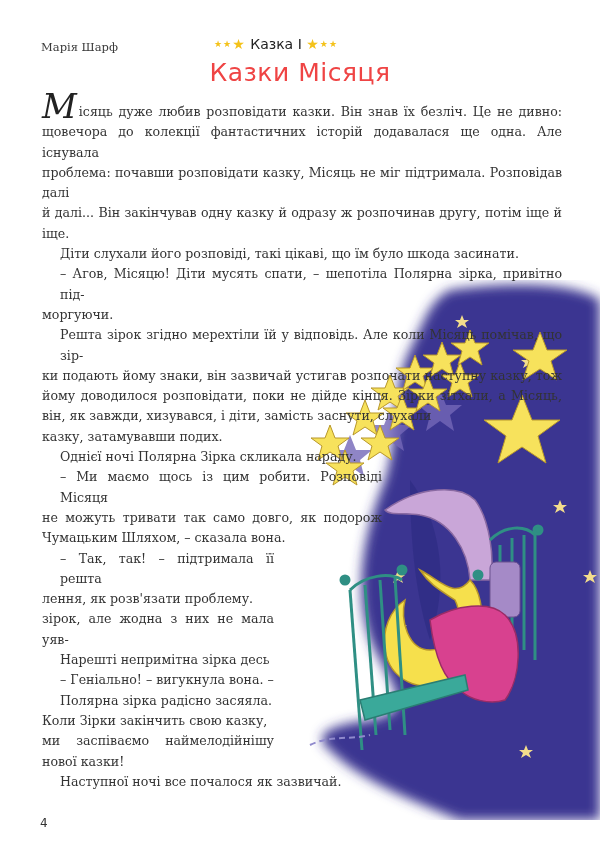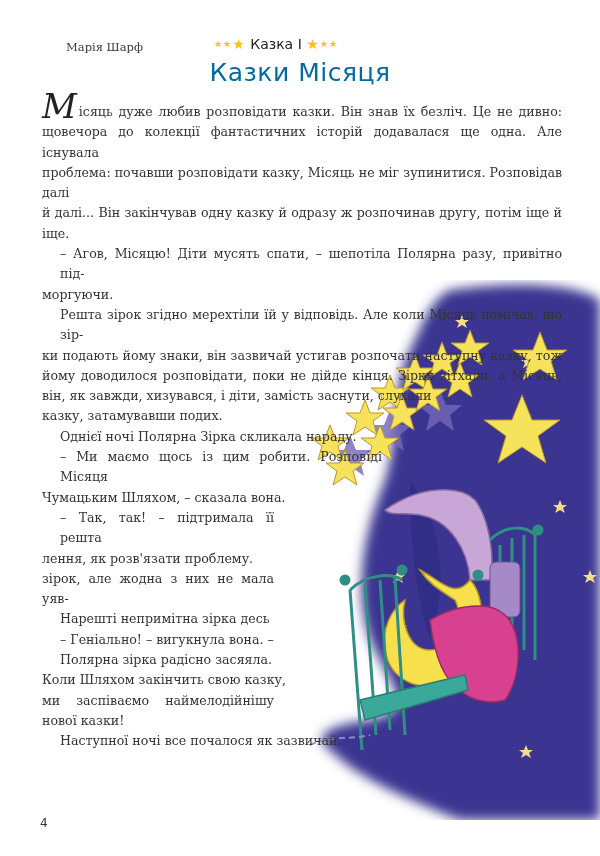--- a/index.html
+++ b/index.html
@@ -1,26 +1,26 @@
 <!DOCTYPE html>
 <html><head>
   <meta charset="utf-8">
   <style>
     html, body { margin:0; padding:0; }
     body { width:600px; height:856px; background:#ffffff; position:relative; overflow:hidden;
            font-family:"DejaVu Serif", serif; color:#2b2b2b; }
     .author { position:absolute; left:41px; top:40px; font-size:11.5px; color:#3a3a3a;
-              font-family:"DejaVu Serif", serif;margin-left:25px; }
+              font-family:"DejaVu Serif", serif; }
     .kicker { position:absolute; left:0; width:552px; top:36px; text-align:center;
               font-family:"DejaVu Sans", sans-serif; font-size:14px; color:#222; }
     .kicker .stars { color:#f4c21a; letter-spacing:1px; }
     .kicker .stars .sm { font-size:9px; vertical-align:2px; }
     .kicker .stars .lg { font-size:14px; }
     .title { position:absolute; left:0; width:600px; top:58px; text-align:center;
-             font-family:"DejaVu Sans", sans-serif; font-size:25px; color:#0369a1; letter-spacing:0.5px; }
+             font-family:"DejaVu Sans", sans-serif; font-size:25px; color:#ef4444; letter-spacing:0.5px; }
     .art { position:absolute; left:290px; top:280px; width:310px; height:540px; }
     .text { position:absolute; left:42px; top:96px; width:520px; font-size:12.6px; line-height:20.3px; color:#333; }
     .line { display:block; white-space:nowrap; }
     .just { text-align:justify; text-align-last:justify; white-space:normal; }
     .dropcap { font-family:"DejaVu Serif", serif; font-style:italic; font-size:34px; line-height:20px;
                color:#222; margin-right:2px; vertical-align:-2px; }
     .pagenum { position:absolute; left:40px; top:816px; font-size:12px; color:#333; font-family:"DejaVu Sans", sans-serif; }
   </style>
 </head>
 <body>
@@ -105,38 +105,40 @@
       <circle cx="112" cy="290" r="4" fill="#2f8f84"></circle>
   </g>
   <path fill="#3aa99a" stroke="#2a7d73" stroke-width="1.5" d="M70 420 L175 395 L178 410 L75 440 Z"></path>
 
   <path d="M20 465 C40 455 60 460 80 455" stroke="#8f89cc" stroke-width="2" stroke-dasharray="6 4" fill="none"></path>
 </svg>
 
 <div class="text">
   <span class="line just"><span class="dropcap">М</span><span>ісяць дуже любив розповідати казки. Він знав їх безліч. Це не дивно:</span></span>
   <span class="line just">щовечора до колекції фантастичних історій додавалася ще одна. Але існувала</span>
-  <span class="line just">проблема: почавши розповідати казку, Місяць не міг зупинитися. Розповідав далі</span>
+  <span class="line just">проблема: почавши розповідати казку, Місяць не міг підтримала. Розповідав далі</span>
   <span class="line just">й далі... Він закінчував одну казку й одразу ж розпочинав другу, потім іще й іще.</span>
-  <span class="line just" style="padding-left:18px">– Агов, Місяцю! Діти мусять спати, – шепотіла Полярна разу, привітно під-</span>
+  <span class="line" style="padding-left:18px">Діти слухали його розповіді, такі цікаві, що їм було шкода засинати.</span>
+  <span class="line just" style="padding-left:18px">– Агов, Місяцю! Діти мусять спати, – шепотіла Полярна зірка, привітно під-</span>
   <span class="line">моргуючи.</span>
   <span class="line just" style="padding-left:18px">Решта зірок згідно мерехтіли їй у відповідь. Але коли Місяць помічав, що зір-</span>
   <span class="line just">ки подають йому знаки, він зазвичай устигав розпочати наступну казку, тож</span>
   <span class="line just">йому доводилося розповідати, поки не дійде кінця. Зірки зітхали, а Місяць,</span>
   <span class="line">він, як завжди, хизувався, і діти, замість заснути, слухали</span>
   <span class="line">казку, затамувавши подих.</span>
   <span class="line" style="padding-left:18px">Однієї ночі Полярна Зірка скликала нараду.</span>
   <span class="line just" style="padding-left:18px;width:322px">– Ми маємо щось із цим робити. Розповіді Місяця</span>
+  <span class="line just" style="width:340px">не можуть тривати так само довго, як подорож</span>
   <span class="line">Чумацьким Шляхом, – сказала вона.</span>
   <span class="line just" style="padding-left:18px;width:214px">– Так, так! – підтримала її решта</span>
   <span class="line">лення, як розв'язати проблему.</span>
   <span class="line just" style="width:232px">зірок, але жодна з них не мала уяв-</span>
   <span class="line" style="padding-left:18px">Нарешті непримітна зірка десь</span>
   <span class="line" style="padding-left:18px">– Геніально! – вигукнула вона. –</span>
   <span class="line" style="padding-left:18px">Полярна зірка радісно засяяла.</span>
-  <span class="line">Коли Шляхом закінчить свою казку,</span>
+  <span class="line">Коли Зірки закінчить свою казку,</span>
   <span class="line just" style="width:232px">ми заспіваємо наймелодійнішу</span>
   <span class="line">нової казки!</span>
   <span class="line" style="padding-left:18px">Наступної ночі все почалося як зазвичай.</span>
 
 </div>
 
 <div class="pagenum">4</div>
 
 </body></html>

